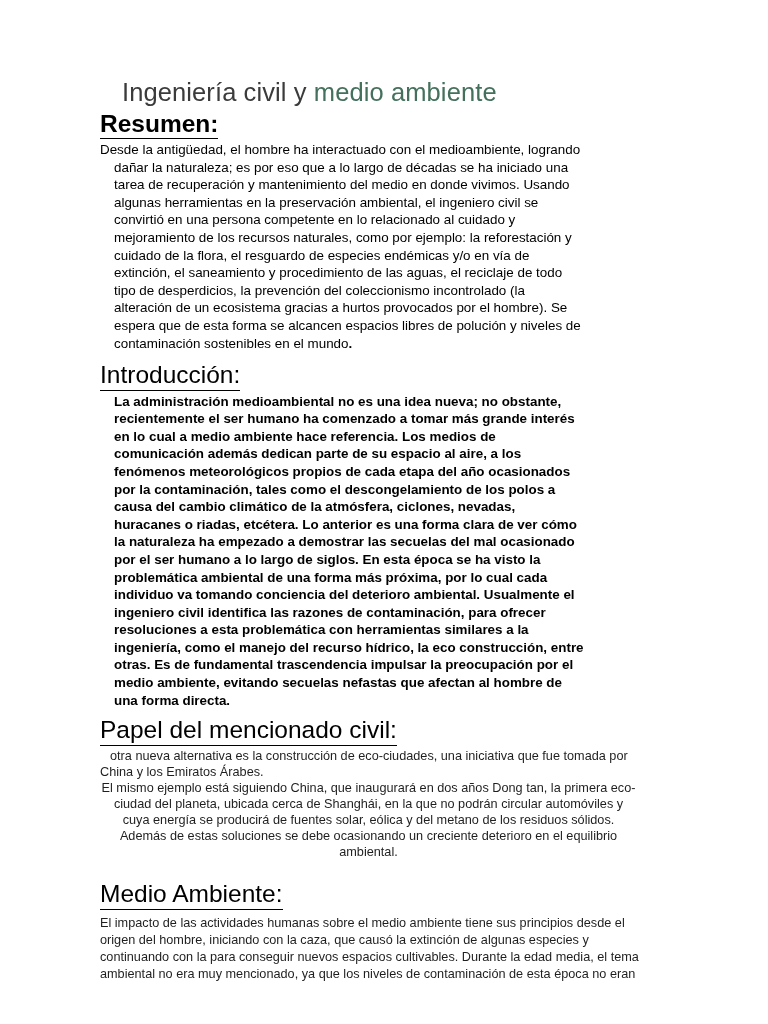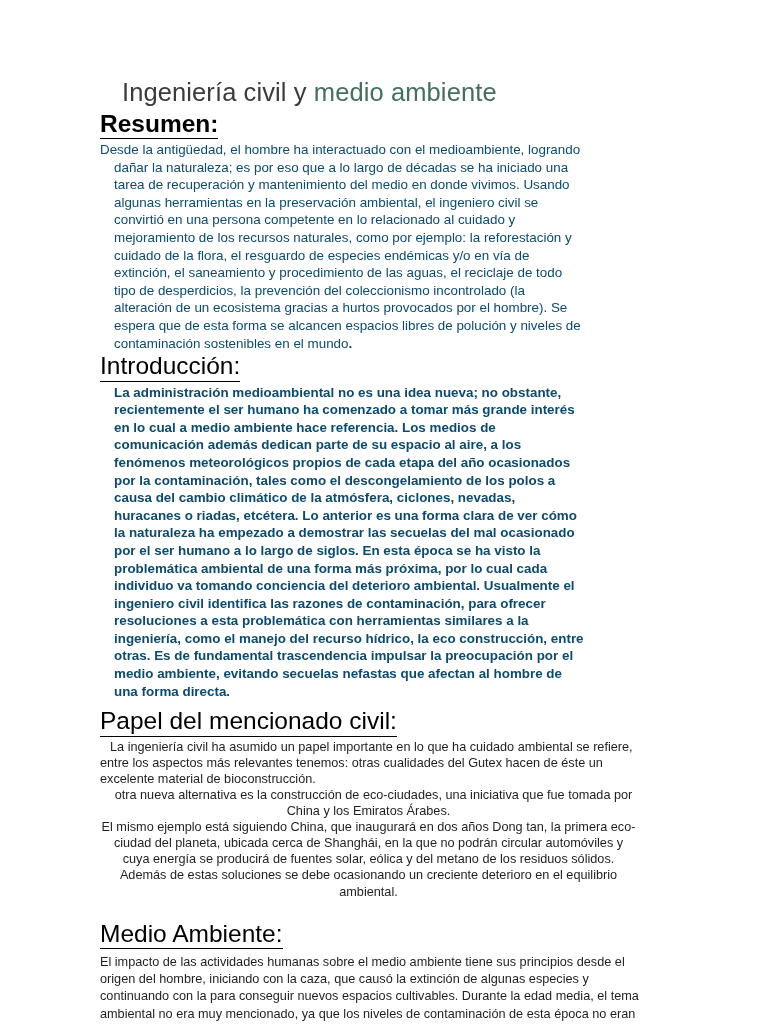--- a/index.html
+++ b/index.html
@@ -52,31 +52,31 @@
     white-space: nowrap;
   }
   .heading > span {
     display: inline-block;
     border-bottom: 1.6px solid #000;
     padding-bottom: 1px;
     text-align: right;
   }
   .heading.strong > span { font-weight: 700; }
   .heading.h-resumen   { margin-top: 2px; }
-  .heading.h-intro     { }
+  .heading.h-intro     { margin-top: 9px; }
   .heading.h-papel     { margin-top: 7px; }
   .heading.h-medio     { margin-top: 20px; }
 
   
   .body-text {
     margin: 0;
     font-family: "Liberation Sans", sans-serif;
     font-size: 13.4px;
     line-height: 17.6px;
-    color: #0c4a6e;
+    color: #000000;
     text-align: left;
   }
 
   
   .blk-a {
     width: 470px;
     padding-left: 14px;
     text-indent: -14px;
     margin-top: 2px;
   }
@@ -123,21 +123,20 @@
   <p class="body-text blk-a"><span>Desde la antigüedad, el hombre ha interactuado con el medioambiente, logrando dañar la naturaleza; es por eso que a lo largo de décadas se ha iniciado una tarea de recuperación y mantenimiento del medio en donde vivimos. Usando algunas herramientas en la preservación ambiental, el ingeniero civil se convirtió en una persona competente en lo relacionado al cuidado y mejoramiento de los recursos naturales, como por ejemplo: la reforestación y cuidado de la flora, el resguardo de especies endémicas y/o en vía de extinción, el saneamiento y procedimiento de las aguas, el reciclaje de todo tipo de desperdicios, la prevención del coleccionismo incontrolado (la alteración de un ecosistema gracias a hurtos provocados por el hombre). Se espera que de esta forma se alcancen espacios libres de polución y niveles de contaminación sostenibles en el mundo</span><span class="b-end">.</span></p>
 
   <h2 class="heading h-intro">
     <span>Introducción:</span>
   </h2>
   <p class="body-text blk-a indent-all">La administración medioambiental no es una idea nueva; no obstante, recientemente el ser humano ha comenzado a tomar más grande interés en lo cual a medio ambiente hace referencia. Los medios de comunicación además dedican parte de su espacio al aire, a los fenómenos meteorológicos propios de cada etapa del año ocasionados por la contaminación, tales como el descongelamiento de los polos a causa del cambio climático de la atmósfera, ciclones, nevadas, huracanes o riadas, etcétera. Lo anterior es una forma clara de ver cómo la naturaleza ha empezado a demostrar las secuelas del mal ocasionado por el ser humano a lo largo de siglos. En esta época se ha visto la problemática ambiental de una forma más próxima, por lo cual cada individuo va tomando conciencia del deterioro ambiental. Usualmente el ingeniero civil identifica las razones de contaminación, para ofrecer resoluciones a esta problemática con herramientas similares a la ingeniería, como el manejo del recurso hídrico, la eco construcción, entre otras. Es de fundamental trascendencia impulsar la preocupación por el medio ambiente, evitando secuelas nefastas que afectan al hombre de una forma directa.</p>
 
   <h2 class="heading h-papel">
     <span>Papel del mencionado civil:</span>
   </h2>
-  <p class="body-text blk-b first-indent">La ingeniería civil ha asumido un papel importante en lo que ha cuidado ambiental se refiere, entre los aspectos más relevantes tenemos: otras cualidades del Gutex hacen de éste un excelente material de bioconstrucción.</p>
   <p class="body-text blk-b first-indent">otra nueva alternativa es la construcción de eco-ciudades, una iniciativa que fue tomada por China y los Emiratos Árabes.</p>
   <p class="body-text blk-b">El mismo ejemplo está siguiendo China, que inaugurará en dos años Dong tan, la primera eco-ciudad del planeta, ubicada cerca de Shanghái, en la que no podrán circular automóviles y cuya energía se producirá de fuentes solar, eólica y del metano de los residuos sólidos. Además de estas soluciones se debe ocasionando un creciente deterioro en el equilibrio ambiental.</p>
 
   <h2 class="heading h-medio">
     <span>Medio Ambiente:</span>
   </h2>
   <p class="body-text blk-c">El impacto de las actividades humanas sobre el medio ambiente tiene sus principios desde el origen del hombre, iniciando con la caza, que causó la extinción de algunas especies y continuando con la para conseguir nuevos espacios cultivables. Durante la edad media, el tema ambiental no era muy mencionado, ya que los niveles de contaminación de esta época no eran</p>
 
 </div>
 

